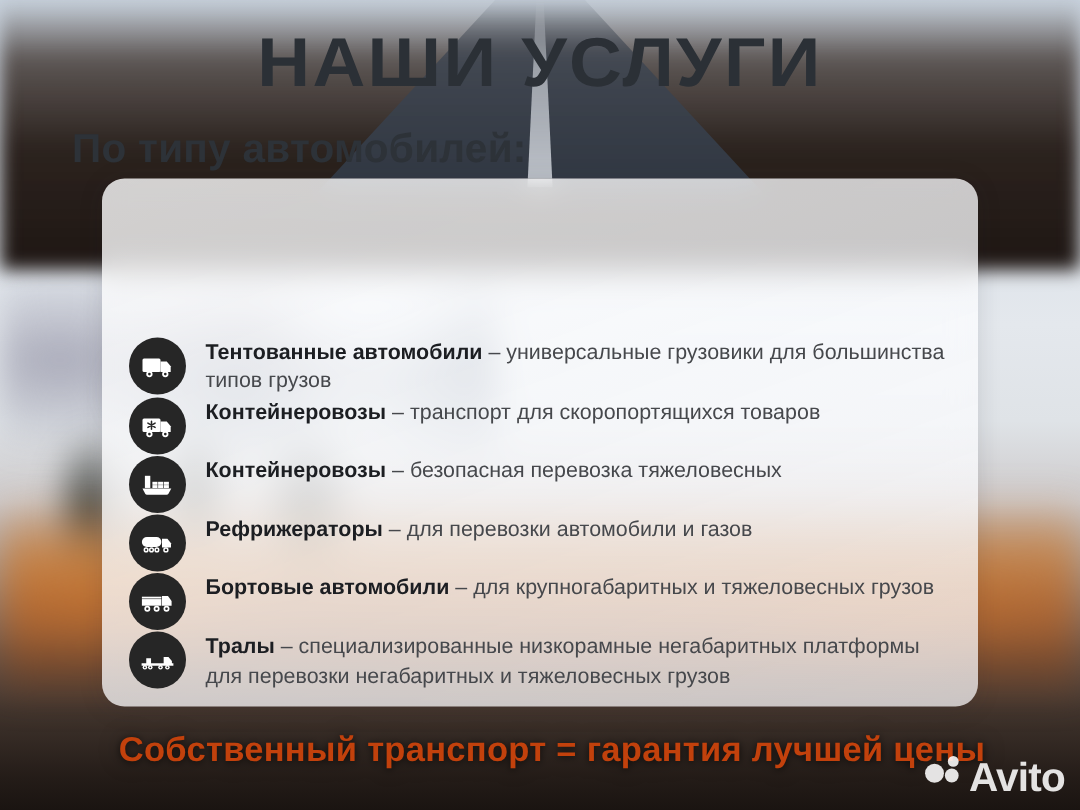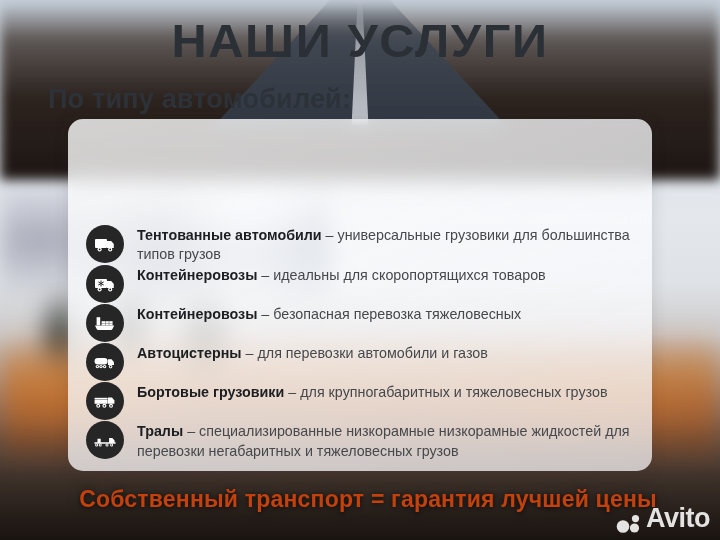--- a/index.html
+++ b/index.html
@@ -155,21 +155,21 @@
     font-weight:bold;
     color:#c2410c;
     text-shadow:0 1px 5px rgba(0,0,0,.62), 0 0 14px rgba(0,0,0,.45);
     letter-spacing:.2px;
     margin-left:16px;
   }
 
   
   #watermark {
     position:absolute; right:10px; bottom:6px;
-    display:flex; align-items:flex-end; gap:4px;
+    display:flex; align-items:flex-start; gap:4px;
     opacity:.88;
   }
   #watermark .wm-text {
     font-size:27px; font-weight:bold; color:#ffffff;
     letter-spacing:-.5px;
   }
   .wm-dots { display:block; }
 </style>
 </head>
 <body>
@@ -214,21 +214,21 @@
           <path d="M9 9.9v5.2M6.6 11.1l4.8 2.8M11.4 11.1l-4.8 2.8"></path>
         </g>
         <path d="M15 10h4.2l2.6 3.1V17H15z" fill="#fff"></path>
         <circle cx="7.6" cy="18.4" r="2.1" fill="#fff"></circle>
           <circle cx="7.6" cy="18.4" r=".9" fill="#262626"></circle>
         <circle cx="18.2" cy="18.4" r="2.1" fill="#fff"></circle>
           <circle cx="18.2" cy="18.4" r=".9" fill="#262626"></circle>
       </svg>
     </span>
     <div class="row-text">
-      <span class="term">Контейнеровозы</span><span> – идеальны для скоропортящихся товаров</span>
+      <span class="term">Контейнеровозы</span><span> – транспорт для скоропортящихся товаров</span>
     </div>
   </div>
 
   <div class="row">
     <span class="icon-circle">
       <svg width="26" height="26" viewBox="0 0 26 26" aria-hidden="true">
         <path d="M3 15.6h19.2l-1.9 3.6a1.4 1.4 0 0 1-1.2.7H6a1.4 1.4 0 0 1-1.2-.7z" fill="#fff"></path>
         <rect x="4.6" y="7.2" width="3.6" height="8.1" fill="#fff"></rect>
         <g fill="#fff">
           <rect x="9.6" y="11.2" width="3.4" height="2"></rect>
@@ -258,59 +258,59 @@
           </g>
         <g fill="#262626">
             <circle cx="5.4" cy="17.6" r=".7"></circle>
             <circle cx="9" cy="17.6" r=".7"></circle>
             <circle cx="12.6" cy="17.6" r=".7"></circle>
             <circle cx="18.6" cy="17.6" r=".8"></circle>
           </g>
       </svg>
     </span>
     <div class="row-text">
-      <span class="term">Автоцистерны</span><span> – для перевозки автомобили и газов</span>
+      <span class="term">Рефрижераторы</span><span> – для перевозки автомобили и газов</span>
     </div>
   </div>
 
   <div class="row">
     <span class="icon-circle">
       <svg width="26" height="26" viewBox="0 0 26 26" aria-hidden="true">
         <path d="M2.6 11.4h13v4.4h-13z" fill="#fff"></path>
         <rect x="2.6" y="9.8" width="13" height="1.2" fill="#fff"></rect>
         <path d="M16 9.4h4l2.4 3.2v3.2H16z" fill="#fff"></path>
         <circle cx="6.2" cy="17.8" r="2" fill="#fff"></circle>
           <circle cx="6.2" cy="17.8" r=".85" fill="#262626"></circle>
         <circle cx="12.4" cy="17.8" r="2" fill="#fff"></circle>
           <circle cx="12.4" cy="17.8" r=".85" fill="#262626"></circle>
         <circle cx="19" cy="17.8" r="2" fill="#fff"></circle>
           <circle cx="19" cy="17.8" r=".85" fill="#262626"></circle>
       </svg>
     </span>
     <div class="row-text">
-      <span class="term">Бортовые грузовики</span><span> – для крупногабаритных и тяжеловесных грузов</span>
+      <span class="term">Бортовые автомобили</span><span> – для крупногабаритных и тяжеловесных грузов</span>
     </div>
   </div>
 
   <div class="row">
     <span class="icon-circle">
       <svg width="26" height="26" viewBox="0 0 26 26" aria-hidden="true">
         <path d="M2.4 15.2h3.1v-3.4h3.2v3.4h8.4V11h3.2l2.3 2.6v1.6h1v1.6H2.4z" fill="#fff"></path>
         <circle cx="4.6" cy="17.9" r="1.5" fill="#fff"></circle>
           <circle cx="4.6" cy="17.9" r=".6" fill="#262626"></circle>
         <circle cx="8.2" cy="17.9" r="1.5" fill="#fff"></circle>
           <circle cx="8.2" cy="17.9" r=".6" fill="#262626"></circle>
         <circle cx="15" cy="17.9" r="1.5" fill="#fff"></circle>
           <circle cx="15" cy="17.9" r=".6" fill="#262626"></circle>
         <circle cx="19.6" cy="17.9" r="1.5" fill="#fff"></circle>
           <circle cx="19.6" cy="17.9" r=".6" fill="#262626"></circle>
       </svg>
     </span>
     <div class="row-text">
-      <span class="term">Тралы</span><span> – специализированные низкорамные низкорамные жидкостей для перевозки негабаритных и тяжеловесных грузов</span>
+      <span class="term">Тралы</span><span> – специализированные низкорамные негабаритных платформы для перевозки негабаритных и тяжеловесных грузов</span>
     </div>
   </div>
 
 </div>
 
 <div id="footer">Собственный транспорт = гарантия лучшей цены</div>
 
 <div id="watermark">
   <svg class="wm-dots" width="26" height="20" viewBox="0 0 26 20" aria-hidden="true">
     <circle cx="7" cy="12.5" r="6.3" fill="#ffffff"></circle>

